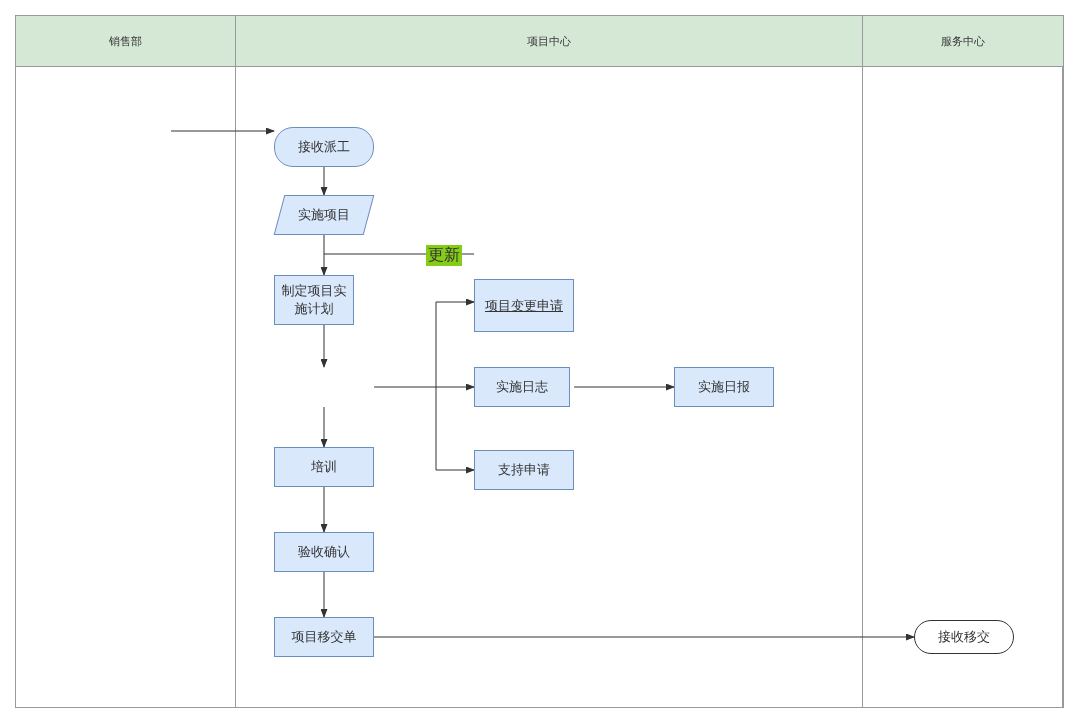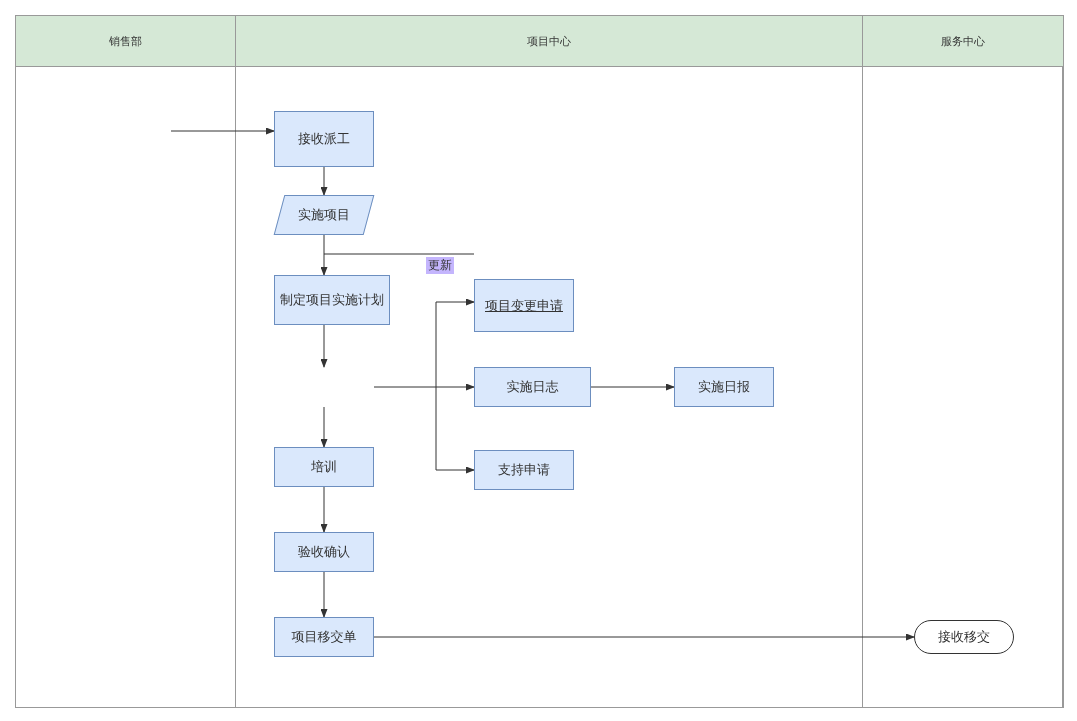--- a/index.html
+++ b/index.html
@@ -86,24 +86,23 @@
   svg.arrows {
     position: absolute;
     top: 0;
     left: 0;
     width: 1047px;
     height: 640px;
     pointer-events: none;
   }
   .edge-label {
     position: absolute;
-    font-size: 12px;
-    background: #c4b5fd;
+    font-size: 16px;
+    background: #84cc16;
     padding: 0 2px;
-    margin-top: 12px;
   }
 </style>
 </head>
 <body>
 
 <div class="swimlane-container">
   <div class="header-row">
     <div class="lane-header lane1">销售部</div>
     <div class="lane-header lane2">项目中心</div>
     <div class="lane-header lane3">服务中心</div>
@@ -140,38 +139,38 @@
 
       <line x1="558" y1="320" x2="658" y2="320" stroke="#333" stroke-width="1" marker-end="url(#arrowhead)"></line>
 
       <polyline points="420,320 420,235 458,235" fill="none" stroke="#333" stroke-width="1" marker-end="url(#arrowhead)"></polyline>
       <polyline points="420,320 420,403 458,403" fill="none" stroke="#333" stroke-width="1" marker-end="url(#arrowhead)"></polyline>
 
       <line x1="308" y1="187" x2="458" y2="187" stroke="#333" stroke-width="1"></line>
     </svg>
 
 
-    <div class="node node-rect" style="left:258px; top:44px; width:100px; height:56px;">接收派工</div>
+    <div class="node node-rect" style="left:258px; top:60px; width:100px; height:40px;border-radius:19px;">接收派工</div>
 
     <div class="node node-para" style="left:263px; top:128px; width:90px; height:40px;">
       <span class="node-para-text">实施项目</span>
     </div>
 
-    <div class="node node-rect" style="left:258px; top:208px; width:116px; height:50px;">制定项目实施计划</div>
+    <div class="node node-rect" style="left:258px; top:208px; width:80px; height:50px;">制定项目实施计划</div>
 
 
     <div class="node node-rect" style="left:258px; top:380px; width:100px; height:40px;">培训</div>
 
     <div class="node node-rect" style="left:258px; top:465px; width:100px; height:40px;">验收确认</div>
 
     <div class="node node-rect" style="left:258px; top:550px; width:100px; height:40px;">项目移交单</div>
 
     <div class="node node-rect" style="left:458px; top:212px; width:100px; height:53px;text-decoration:underline;">项目变更申请</div>
 
-    <div class="node node-rect" style="left:458px; top:300px; width:117px; height:40px;">实施日志</div>
+    <div class="node node-rect" style="left:458px; top:300px; width:96px; height:40px;">实施日志</div>
 
     <div class="node node-rect" style="left:458px; top:383px; width:100px; height:40px;">支持申请</div>
 
     <div class="node node-rect" style="left:658px; top:300px; width:100px; height:40px;">实施日报</div>
 
     <div class="node node-pill" style="left:898px; top:553px; width:100px; height:34px;">接收移交</div>
 
     <div class="edge-label" style="left:410px; top:178px;">更新</div>
 
   </div>

